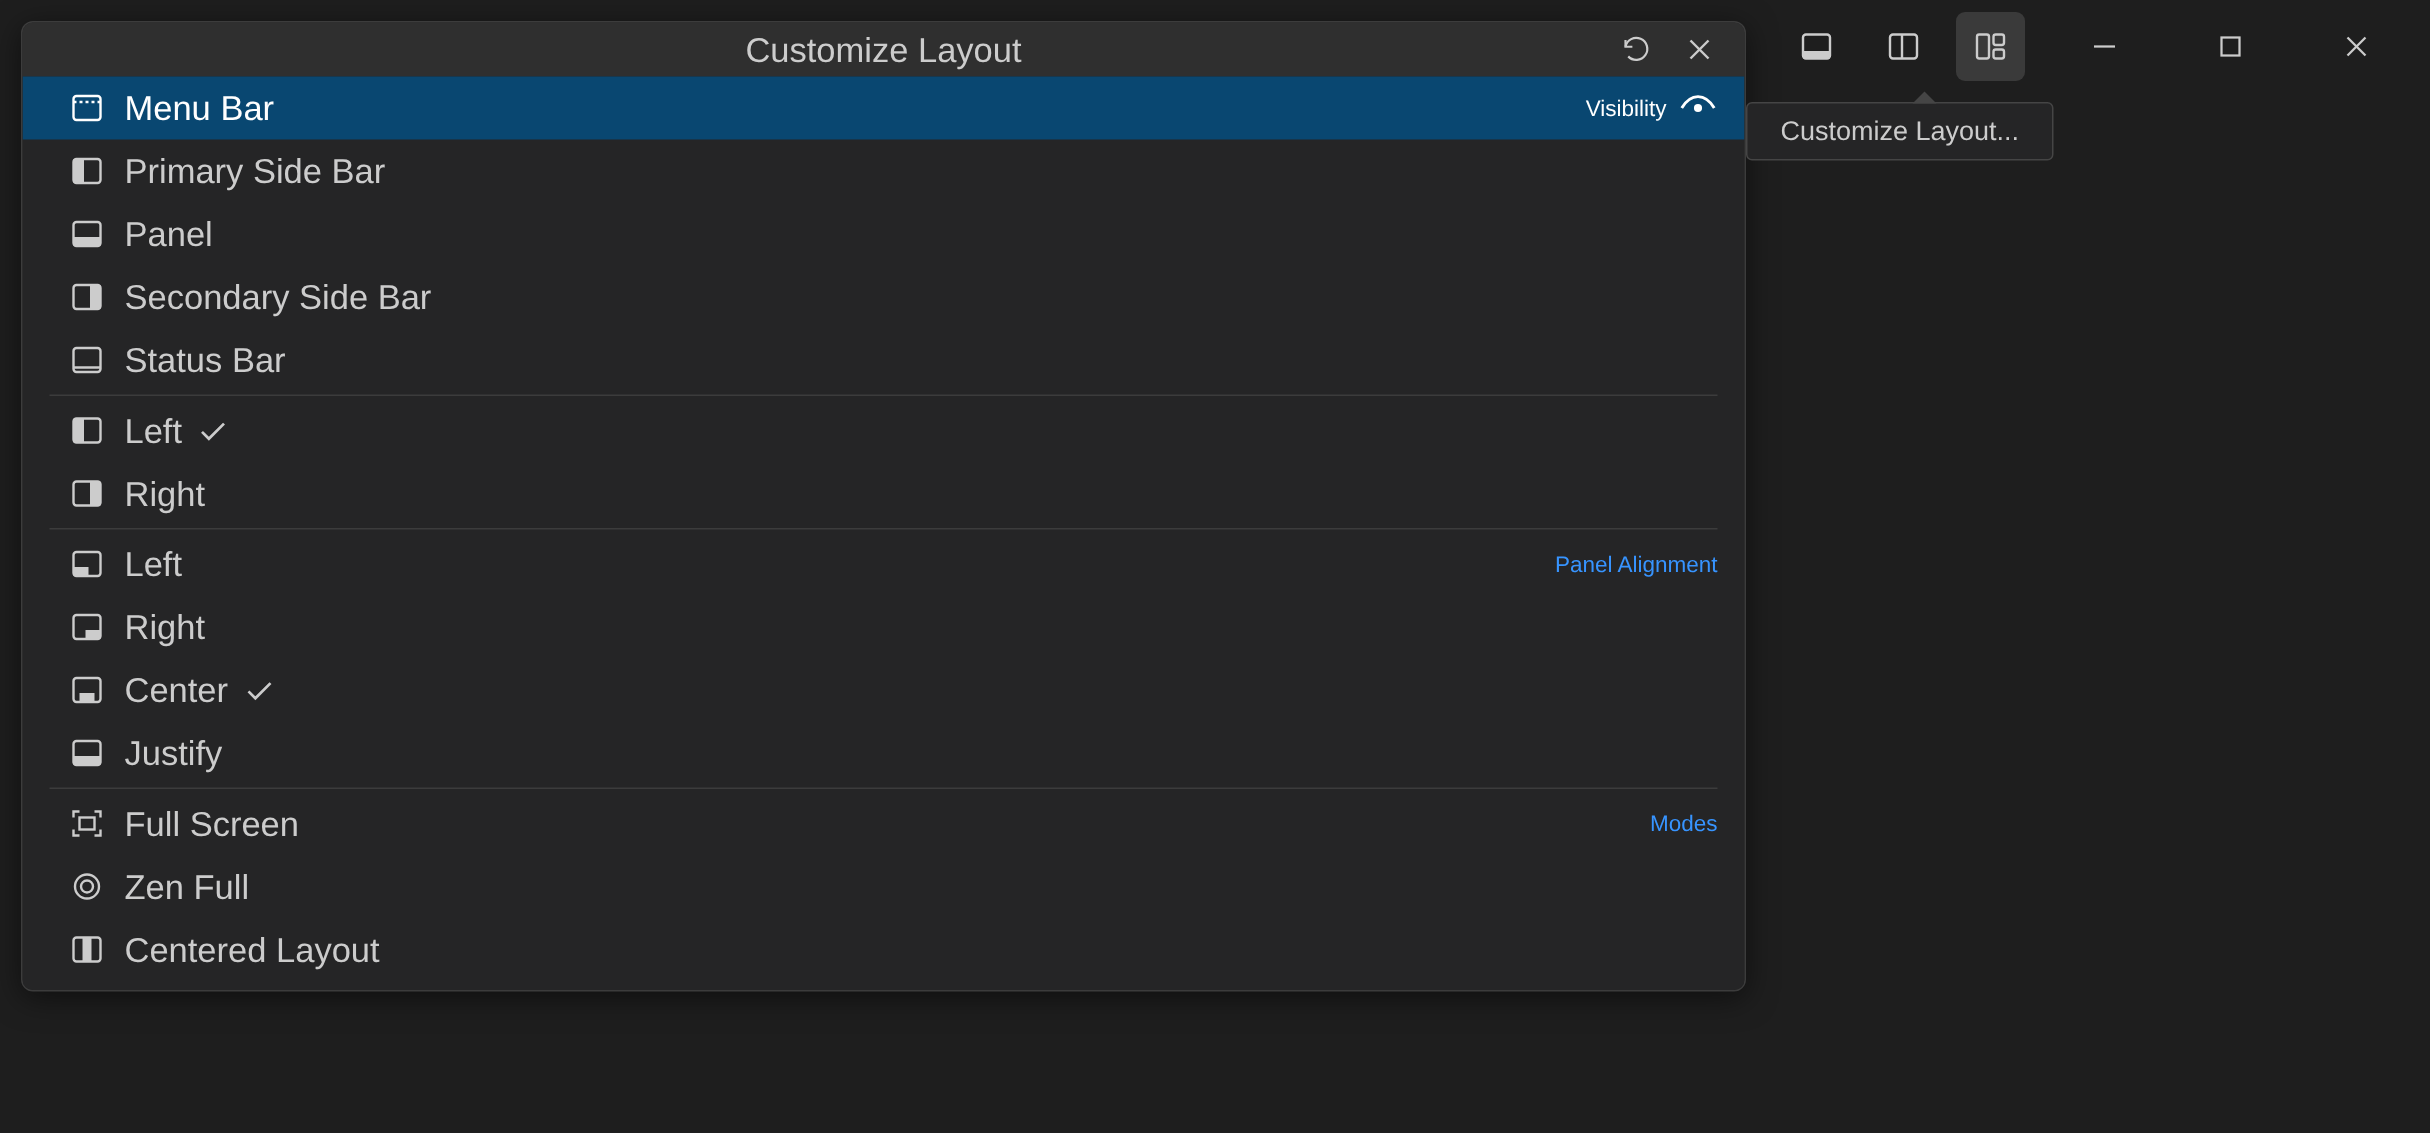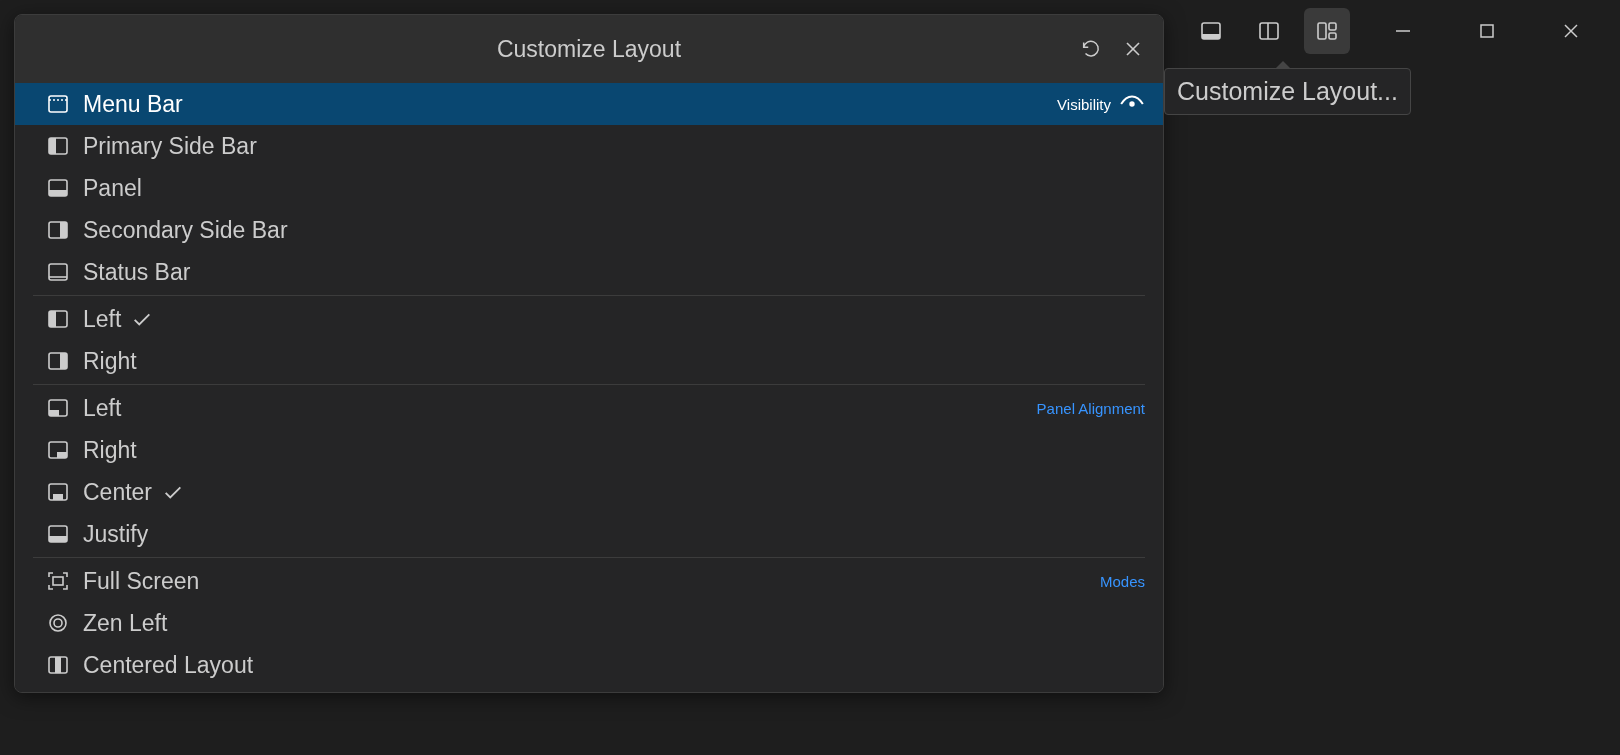--- a/index.html
+++ b/index.html
@@ -53,22 +53,22 @@
   }
 
   
   .tooltip {
     position: absolute;
     top: 68px;
     left: 1164px;
     background: #252526;
     border: 1px solid #454545;
     border-radius: 4px;
-    padding: 8px 12px;
-    font-size: 25px;
+    padding: 8px 22px;
+    font-size: 18px;
     color: #cccccc;
     z-index: 50;
     white-space: nowrap;
   }
   .tooltip::before {
     content: "";
     position: absolute;
     top: -8px;
     left: 110px;
     width: 0;
@@ -85,21 +85,21 @@
     left: 14px;
     width: 1148px;
     background: #252526;
     border: 1px solid #3c3c3c;
     border-radius: 8px;
     box-shadow: 0 4px 20px rgba(0,0,0,.5);
     overflow: hidden;
   }
 
   .panel-header {
-    height: 68px;
+    height: 36px;
     background: #2f2f2f;
     display: flex;
     align-items: center;
     position: relative;
   }
   .panel-title {
     position: absolute;
     left: 0;
     right: 0;
     text-align: center;
@@ -401,21 +401,21 @@
       <span class="group-label">Modes</span>
     </div>
 
     <div class="row">
       <span class="icon">
         <svg width="24" height="24" viewBox="0 0 24 24" fill="none" stroke="currentColor" stroke-width="1.6">
           <circle cx="12" cy="12" r="8"></circle>
           <circle cx="12" cy="12" r="4"></circle>
         </svg>
       </span>
-      <span class="label">Zen Left</span>
+      <span class="label">Zen Full</span>
     </div>
 
     <div class="row">
       <span class="icon">
         <svg width="24" height="24" viewBox="0 0 24 24" fill="none" stroke="currentColor" stroke-width="1.6">
           <rect x="3" y="4" width="18" height="16" rx="2"></rect>
           <rect x="9" y="4" width="6" height="16" fill="currentColor" stroke="none"></rect>
         </svg>
       </span>
       <span class="label">Centered Layout</span>

